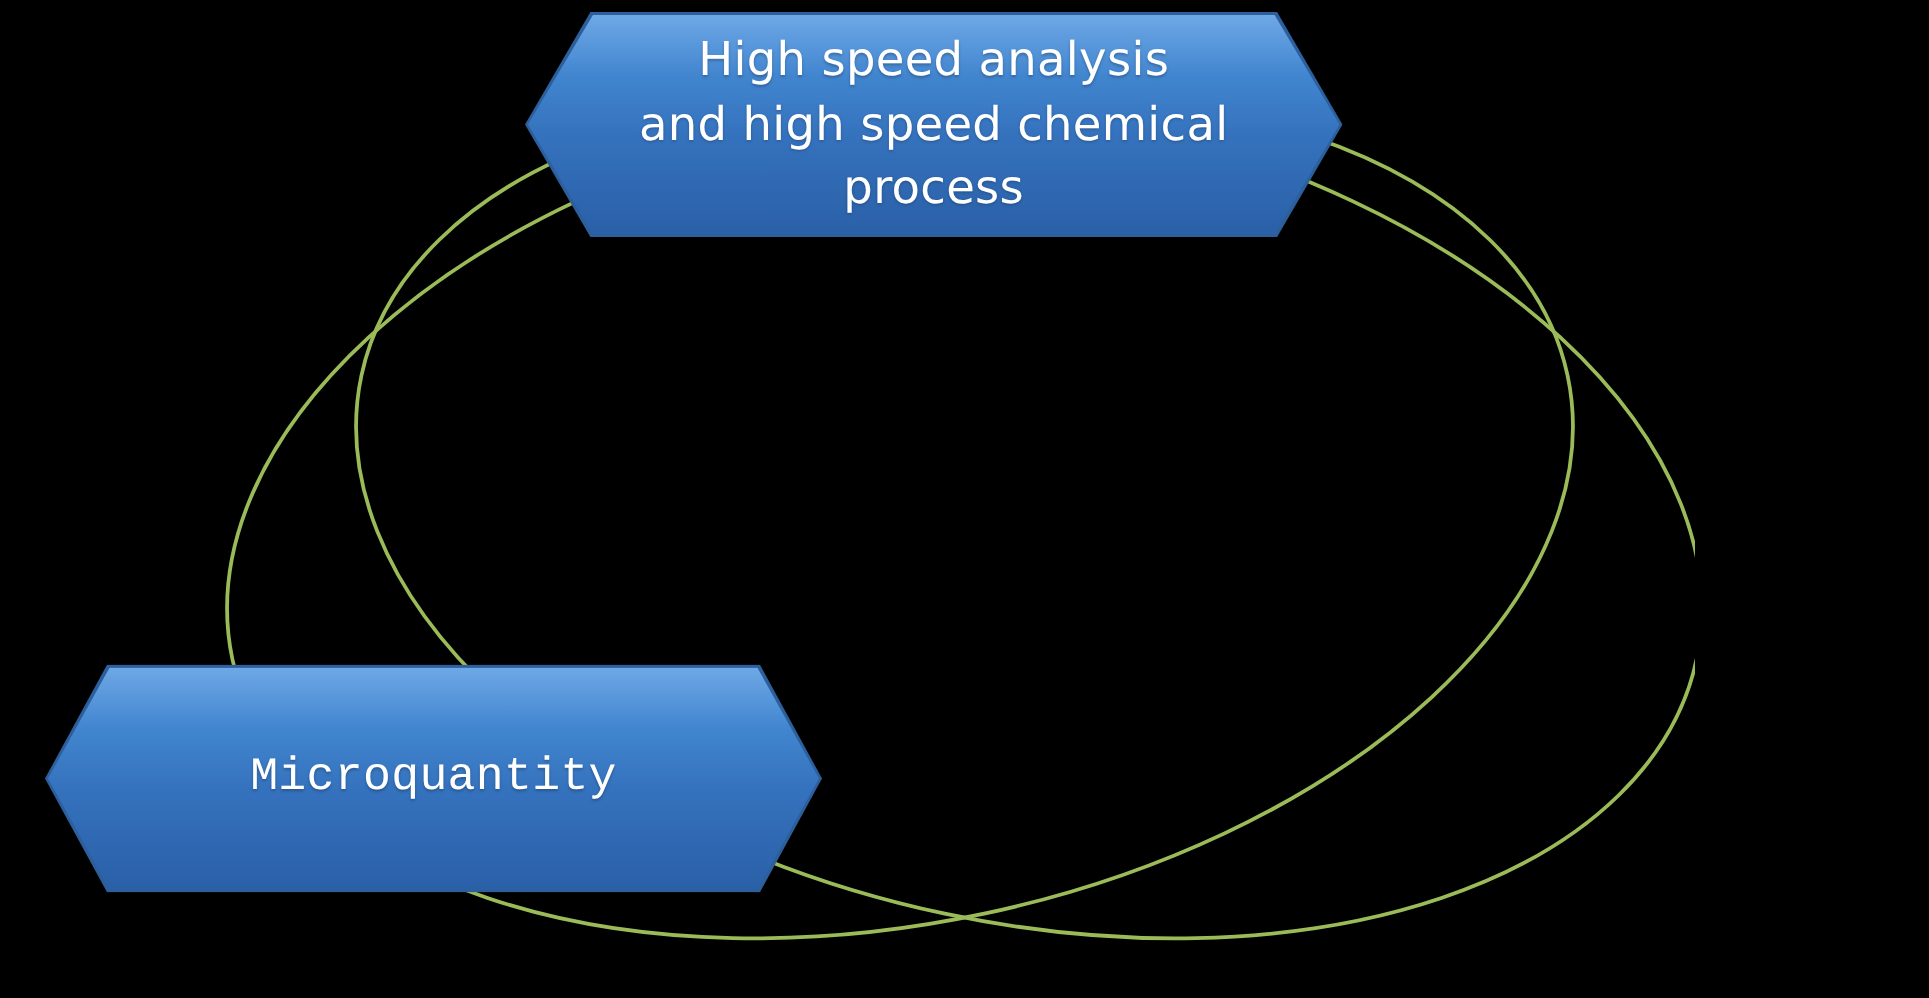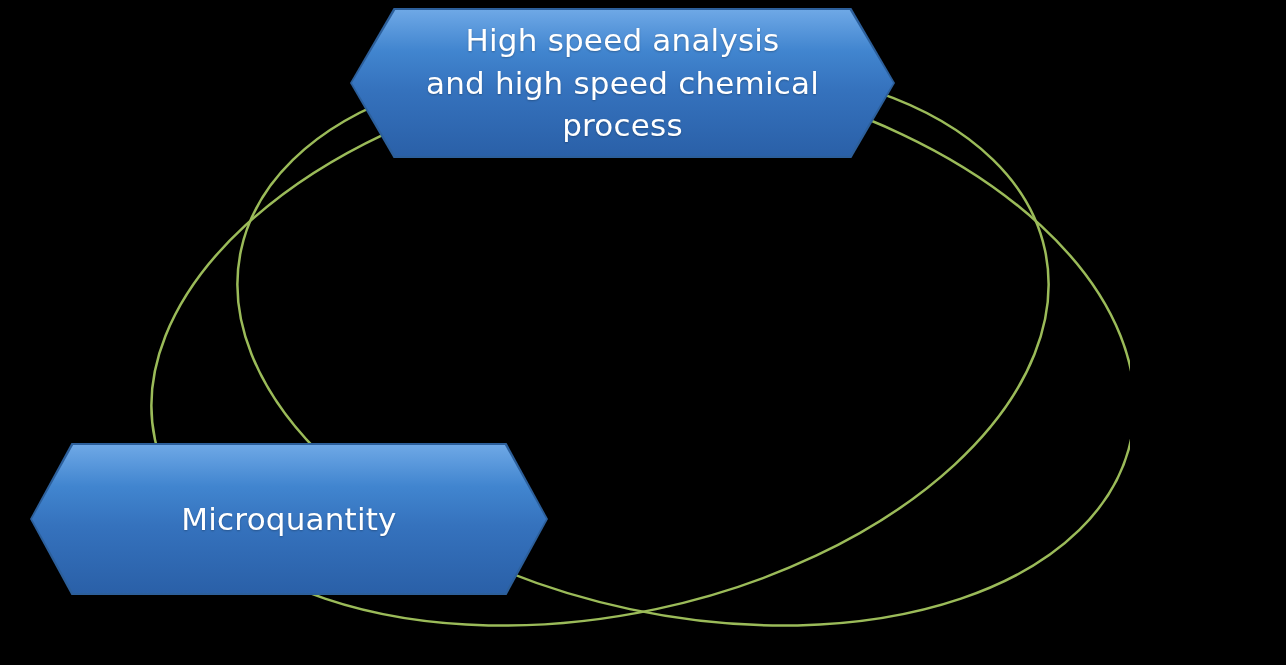--- a/index.html
+++ b/index.html
@@ -43,21 +43,21 @@
     z-index: 3;
     color: #ffffff;
     font-size: 31px;
     line-height: 1.38;
     text-align: center;
     white-space: pre-line;
     letter-spacing: 0.2px;
     text-shadow: 0 1px 2px rgba(0,0,0,0.25);
   }
   .node-top    { left: 350px; top: 8px;   width: 545px; height: 150px; }
-  .node-left   { left: 30px;  top: 443px; width: 518px; height: 152px; }
+  .node-left   { left: 30px;  top: 443px; width: 518px; height: 152px; font-family: Liberation Mono, monospace; }
   .node-right  { left: 730px; top: 443px; width: 518px; height: 152px; }
 </style>
 </head>
 <body>
 
 <div class="canvas">
 
   <svg class="connectors" viewBox="0 0 1286 665" xmlns="http://www.w3.org/2000/svg">
     <ellipse cx="600" cy="345" rx="455" ry="270" fill="none" transform="rotate(-12 600 345)" stroke-width="2.5" stroke="#9bbb59"></ellipse>
     <ellipse cx="686" cy="345" rx="455" ry="270" fill="none" transform="rotate(12 686 345)" stroke-width="2.5" stroke="#9bbb59"></ellipse>

